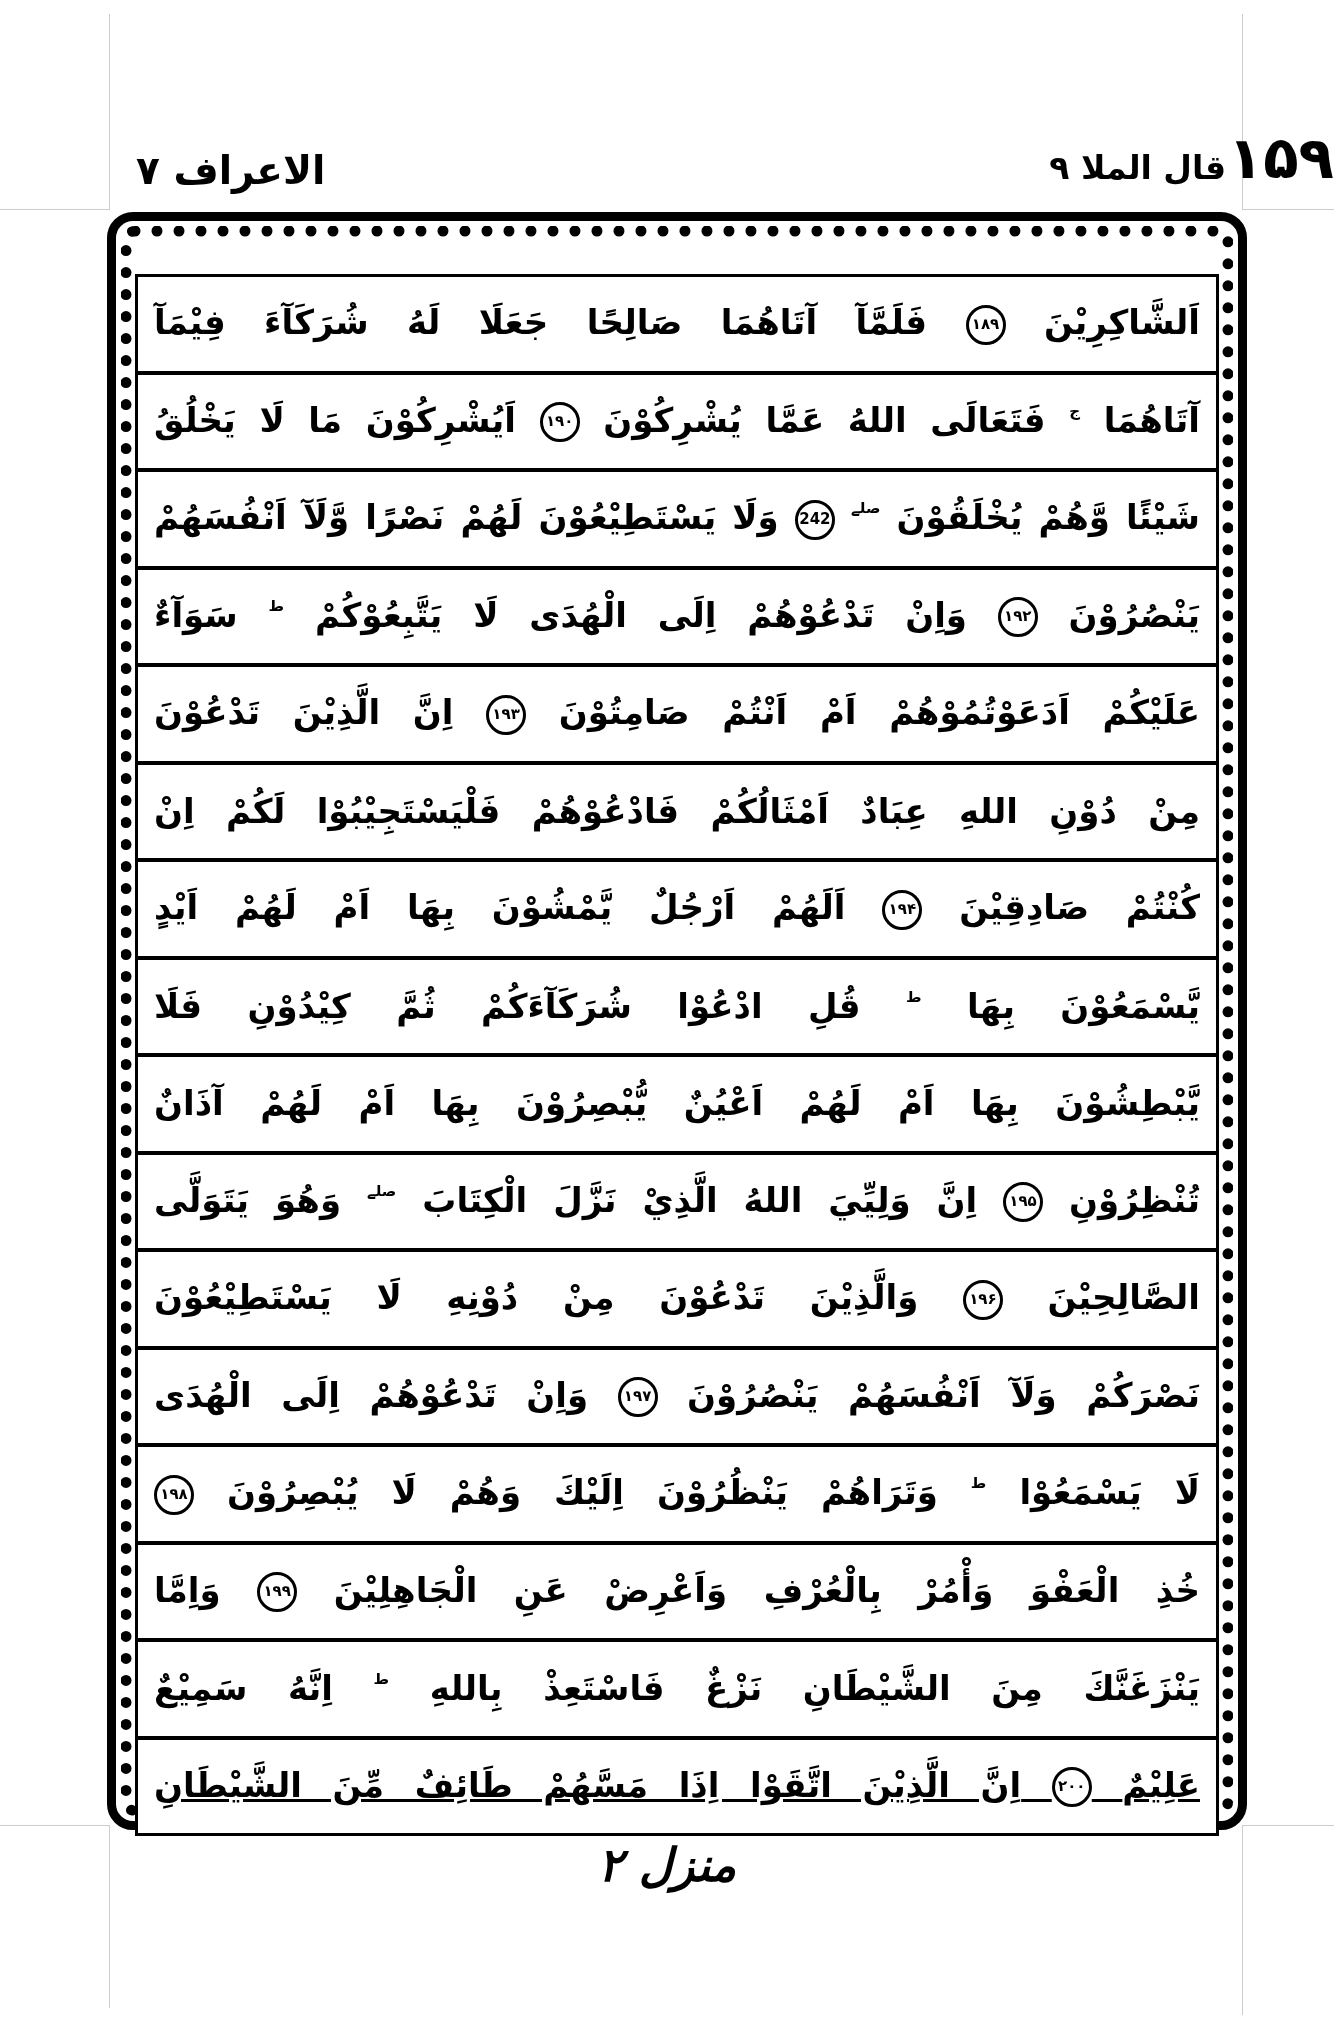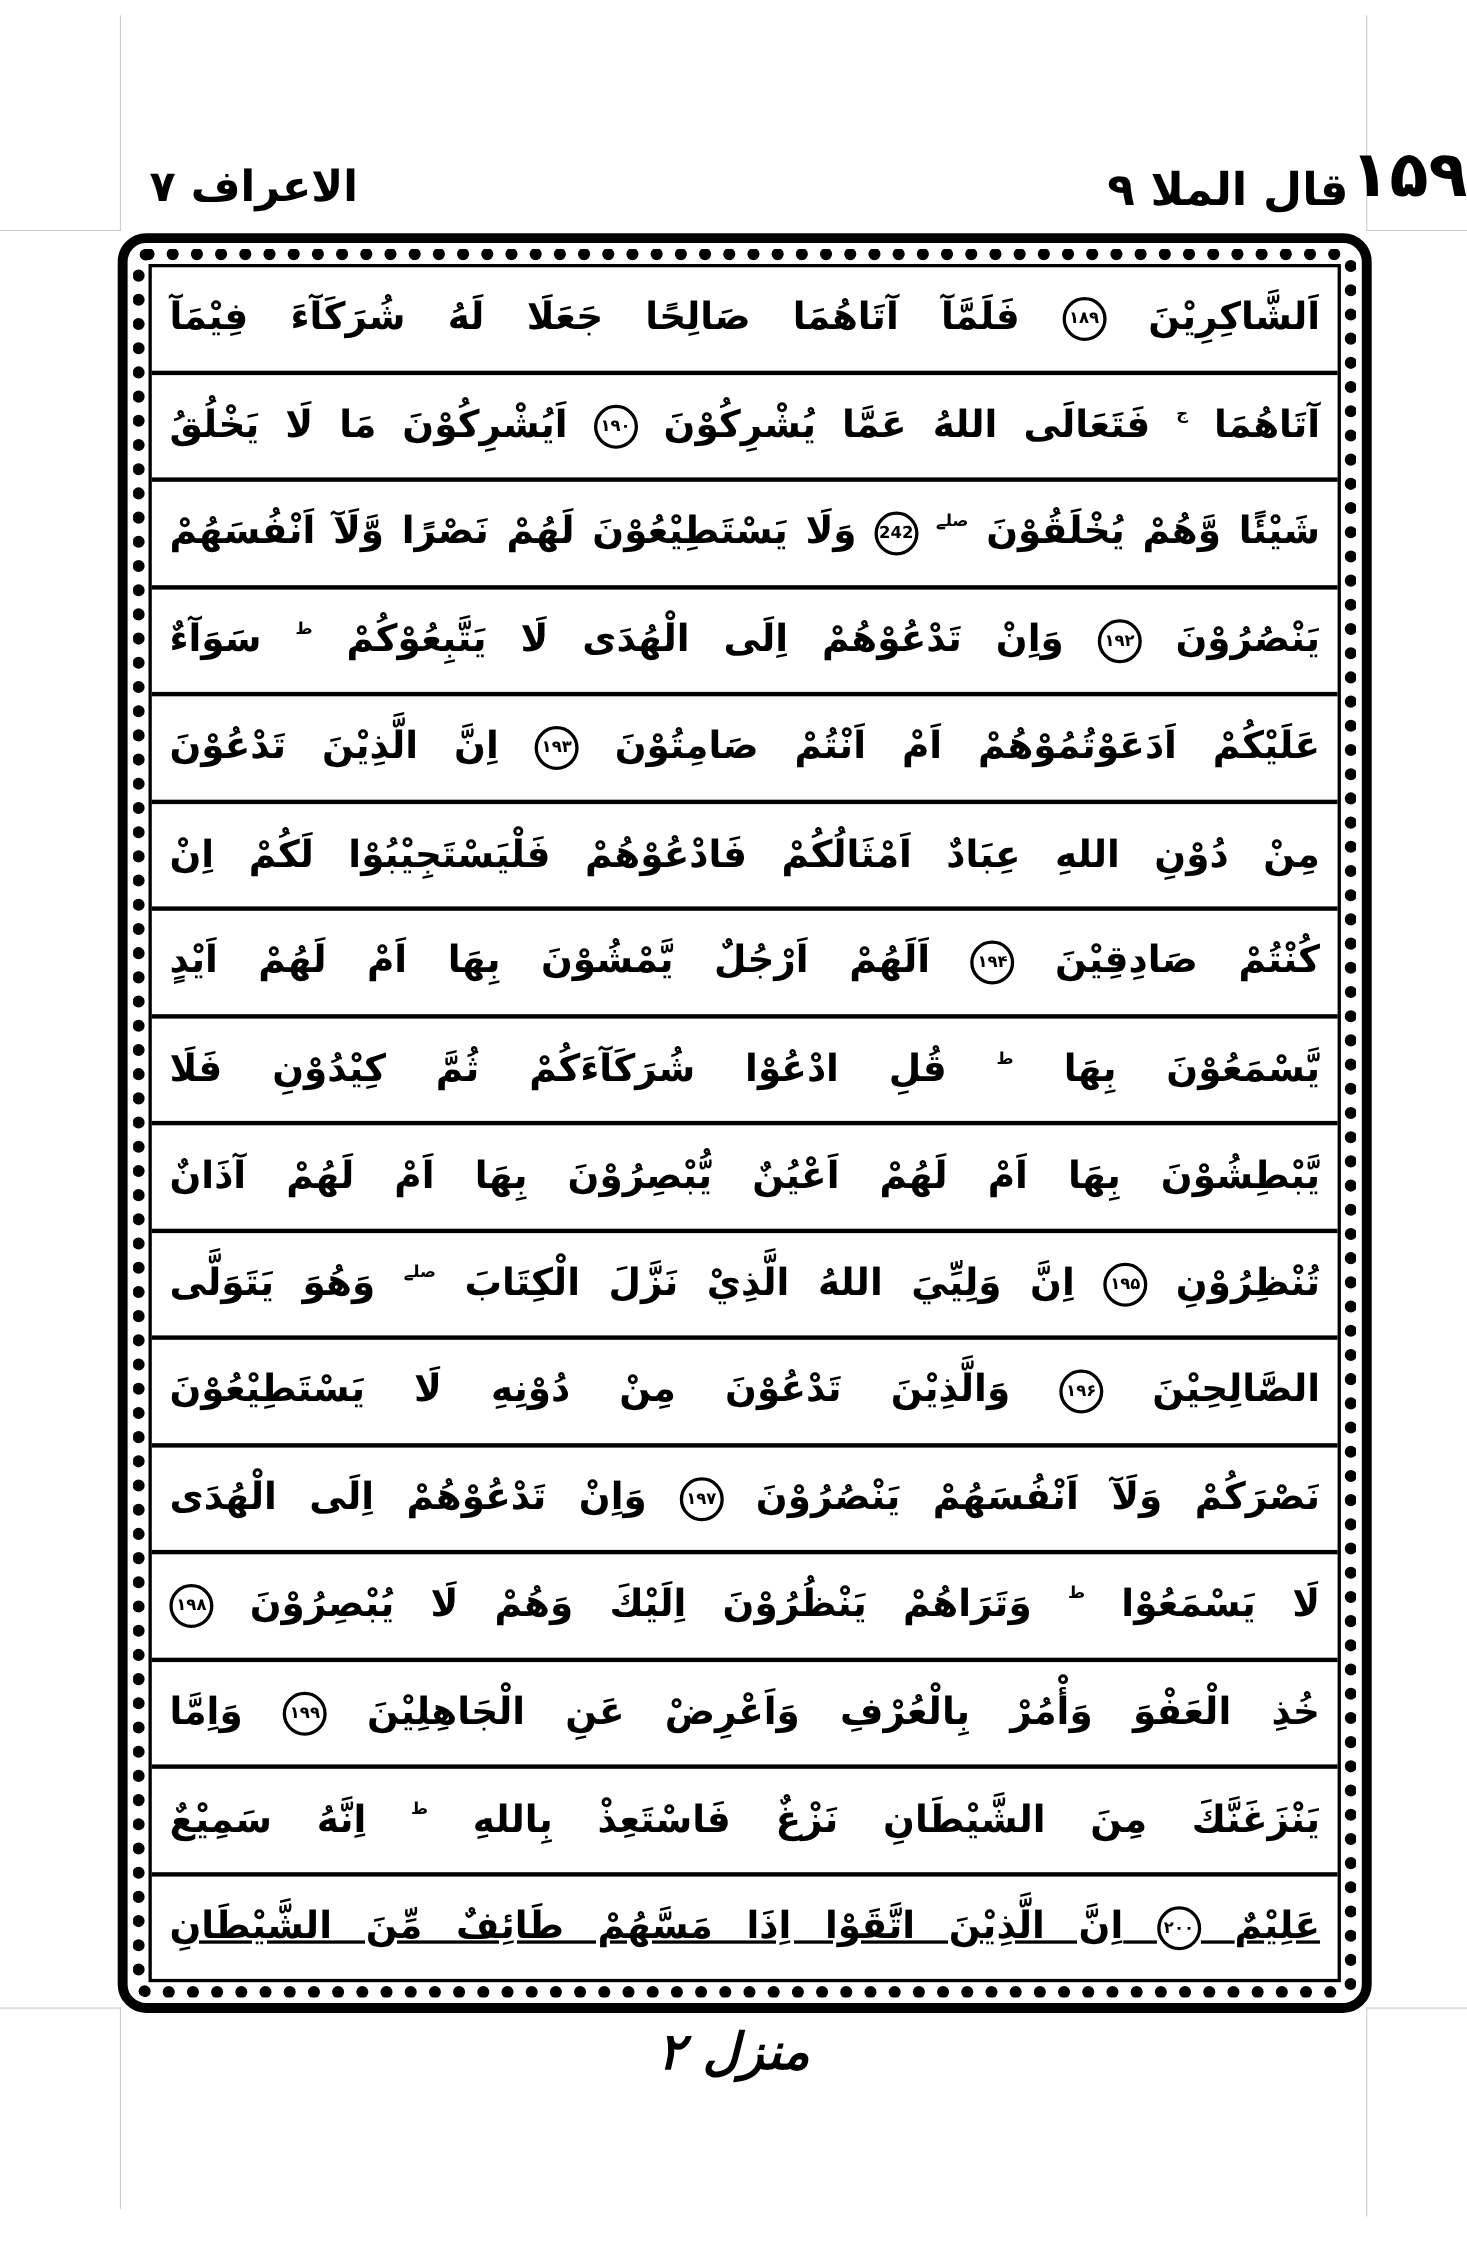--- a/index.html
+++ b/index.html
@@ -18,21 +18,21 @@
   }
   
   .guide{position:absolute;background:var(--guide);}
   
   .hdr-left{
     position:absolute;left:136px;top:148px;
     font-size:39px;font-weight:bold;direction:rtl;
   }
   .hdr-right{
     position:absolute;right:108px;top:148px;
-    font-size:41px;font-weight:bold;direction:rtl;
+    font-size:33px;font-weight:bold;direction:rtl;
   }
   .hdr-page-num{
     position:absolute;left:0;right:0;top:124px;
     text-align:right;font-size:58px;font-weight:bold;
     letter-spacing:2px;
   }
   
   .frame{
     position:absolute;left:107px;top:212px;
     width:1140px;height:1618px;
@@ -45,21 +45,21 @@
   .frame-deco{
     box-sizing:border-box;height:100%;
     border:11px dotted var(--ink);
     border-radius:14px;
     padding:3px;
   }
   .frame-inner{
     box-sizing:border-box;height:100%;
     border:3px solid var(--ink);
     background:var(--paper);
-    display:flex;flex-direction:column;
+    display:flex;flex-direction:column;margin-top:34px;
   }
   .line{
     flex:1 1 0;
     box-sizing:border-box;
     border-bottom:4px solid var(--ink);
     display:flex;align-items:center;
     padding:0 16px;
     overflow:hidden;
   }
   .line:last-child{border-bottom:none;text-decoration:underline;}

